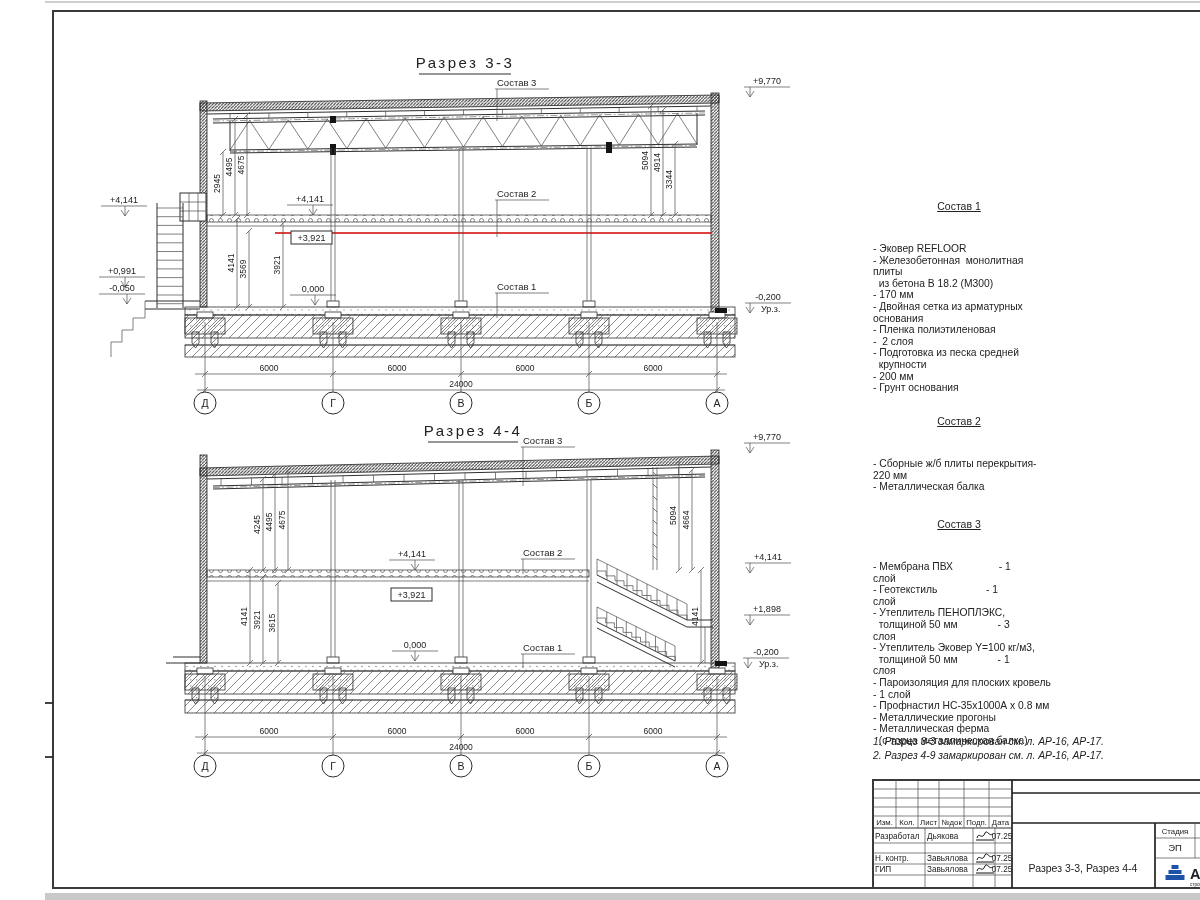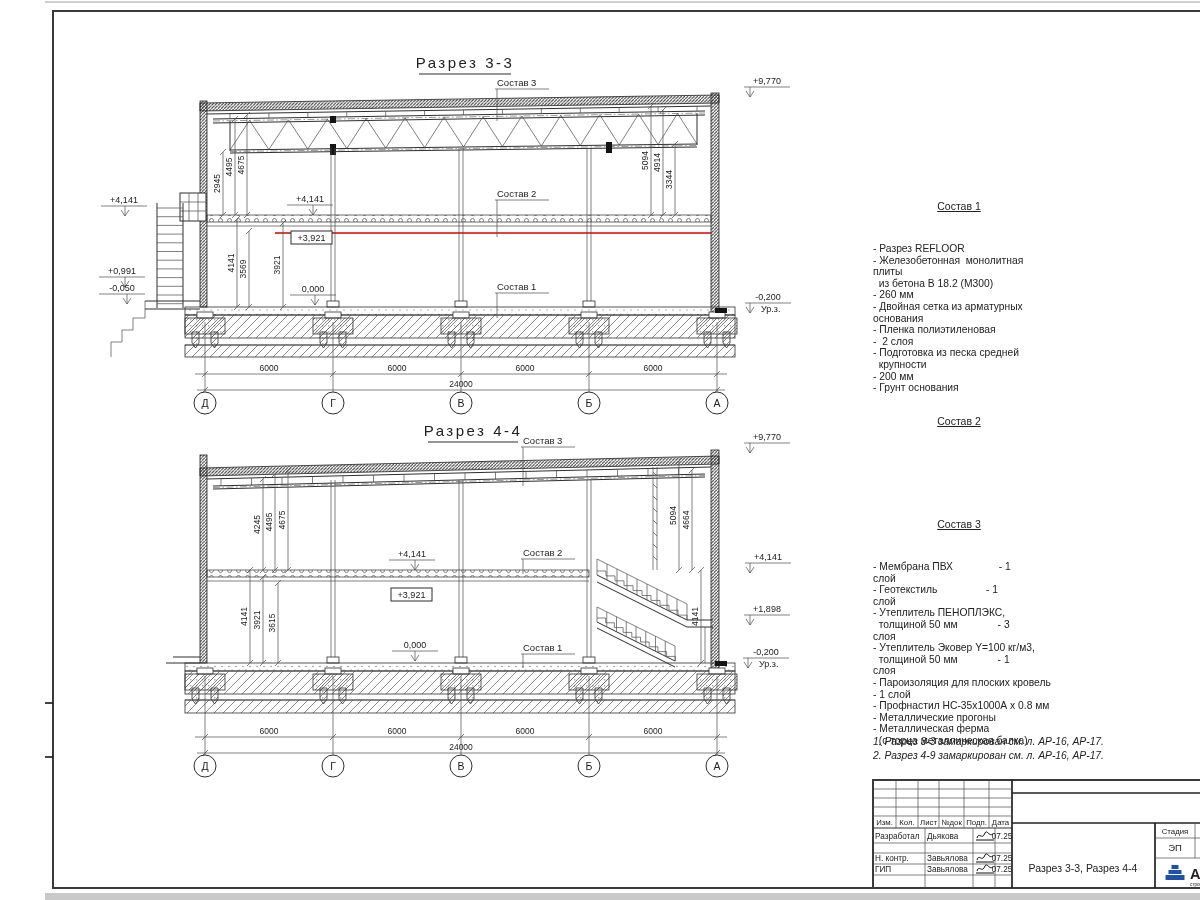--- a/index.html
+++ b/index.html
@@ -529,24 +529,25 @@
       <text x="1197" y="851" class="tbv">2</text>
       <rect x="1126.5" y="865" width="7" height="4" fill="#1d52a8"></rect>
       <rect x="1123.5" y="870" width="13" height="4" fill="#1d52a8"></rect>
       <rect x="1120.5" y="875" width="19" height="5" fill="#1d52a8"></rect>
       <text x="1145" y="879" class="logo" fill="#15337c">АЛЬЯНС</text>
       <text x="1145" y="885.5" class="tag" fill="#2f7bc4">строительная компания</text>
     </svg>
 
   <div class="comp" id="comp1" style="left:828px;top:178px;">
     <span class="hd">Состав 1</span>
-    <div><div>- Разрез REFLOOR</div><div>- Железобетонная  монолитная</div><div>плиты</div><div>  из бетона В 18.2 (М300)</div><div>- 260 мм</div><div>- Двойная сетка из арматурных</div><div>основания</div><div>- Пленка полиэтиленовая</div><div>-  2 слоя</div><div>- Подготовка из песка средней</div><div>  крупности</div><div>- 200 мм</div><div>- Грунт основания</div></div>
+    <div><div>- Эковер REFLOOR</div><div>- Железобетонная  монолитная</div><div>плиты</div><div>  из бетона В 18.2 (М300)</div><div>- 170 мм</div><div>- Двойная сетка из арматурных</div><div>основания</div><div>- Пленка полиэтиленовая</div><div>-  2 слоя</div><div>- Подготовка из песка средней</div><div>  крупности</div><div>- 200 мм</div><div>- Грунт основания</div></div>
   </div>
   <div class="comp" id="comp2" style="left:828px;top:393px;">
     <span class="hd">Состав 2</span>
+    <div><div>- Сборные ж/б плиты перекрытия-</div><div>220 мм</div><div>- Металлическая балка</div></div>
   </div>
   <div class="comp" id="comp3" style="left:828px;top:496px;">
     <span class="hd">Состав 3</span>
     <div><div>- Мембрана ПВХ                - 1</div><div>слой</div><div>- Геотекстиль                 - 1</div><div>слой</div><div>- Утеплитель ПЕНОПЛЭКС,</div><div>  толщиной 50 мм              - 3</div><div>слоя</div><div>- Утеплитель Эковер Y=100 кг/м3,</div><div>  толщиной 50 мм              - 1</div><div>слоя</div><div>- Пароизоляция для плоских кровель</div><div>- 1 слой</div><div>- Профнастил НС-35х1000А х 0.8 мм</div><div>- Металлические прогоны</div><div>- Металлическая ферма</div><div>  (с торца металлическая балка)</div></div>
   </div>
 
   <div class="notes" style="left:828px;top:735px;font-style:italic;">
     <div>1. Разрез 3-3 замаркирован см. л. АР-16, АР-17.</div>
     <div>2. Разрез 4-9 замаркирован см. л. АР-16, АР-17.</div>
   </div>

